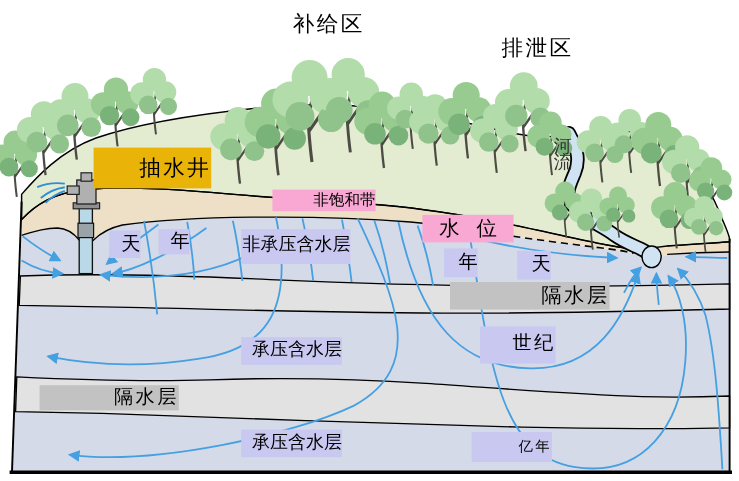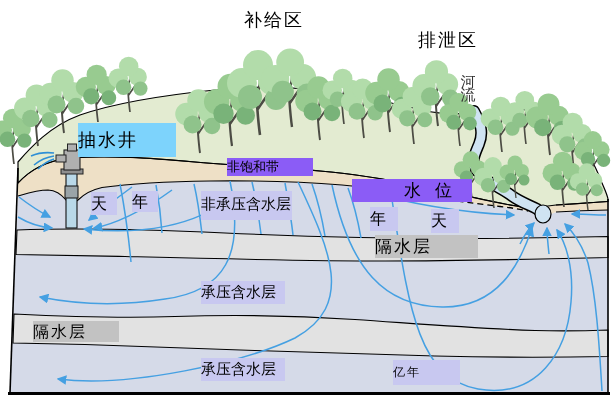--- a/index.html
+++ b/index.html
@@ -1,23 +1,23 @@
 <!DOCTYPE html>
 <html><head>
 <meta charset="utf-8">
 <style>
   html,body{margin:0;padding:0;background:#fff;}
   #stage{position:relative;width:616px;height:401px;background:#ffffff;overflow:hidden;
          font-family:"Liberation Serif","DejaVu Serif",serif;}
   #stage svg{position:absolute;left:0;top:0;}
-  .lbl{position:absolute;color:#000;text-align:left;white-space:nowrap;z-index:5;}
-  .bg-green {background:#7dd3fc;}
-  .bg-pink  {background:#8b5cf6;font-family:Liberation Serif, serif;}
+  .lbl{position:absolute;color:#000;text-align:right;white-space:nowrap;z-index:5;}
+  .bg-green {background:#eab308;}
+  .bg-pink  {background:#f9a8d4;font-family:Liberation Serif, serif;}
   .bg-purple{background:#c8c8f0;}
-  .bg-gray  {background:#c2c2c2;}
+  .bg-gray  {background:#c2c2c2;padding-left:30px;}
   .region{font-size:18px;letter-spacing:2px;}
   .vert{writing-mode:vertical-rl;text-orientation:upright;letter-spacing:12px;color:#333;font-size:15px;}
 </style>
 </head>
 <body>
 
 <div id="stage">
 
 <svg width="616" height="401" viewBox="0 0 616 401">
   <defs>
@@ -325,27 +325,28 @@
     <path marker-end="url(#arr)" d="M 549,254 C 548,245 547,235 547,228"></path>
   </g>
 </svg>
 
 <div class="lbl region" style="left:244px;top:8px;">补给区</div>
 <div class="lbl region" style="left:398px;top:28px;margin-left:20px;">排泄区</div>
 <div class="lbl vert" style="left:458px;top:62px;height:64px;">河流</div>
 
 <div class="lbl bg-green" style="left:78px;top:123px;width:98px;height:34px;line-height:34px;font-size:18px;letter-spacing:2px;">抽水井</div>
 <div class="lbl bg-pink" style="left:227px;top:158px;width:86px;height:18px;line-height:18px;font-size:13px;">非饱和带</div>
-<div class="lbl bg-pink" style="left:352px;top:179px;width:76px;height:23px;line-height:23px;font-size:17px;letter-spacing:14px;text-indent:8px;padding-left:44px;">水位</div>
+<div class="lbl bg-pink" style="left:352px;top:179px;width:76px;height:23px;line-height:23px;font-size:17px;letter-spacing:14px;text-indent:8px;">水位</div>
 
 <div class="lbl bg-purple" style="left:91px;top:192px;width:26px;height:23px;line-height:23px;font-size:16px;">天</div>
 <div class="lbl bg-purple" style="left:132px;top:191px;width:26px;height:21px;line-height:21px;font-size:16px;">年</div>
 <div class="lbl bg-purple" style="left:201px;top:191px;width:91px;height:29px;line-height:27px;font-size:15px;">非承压含水层</div>
 <div class="lbl bg-purple" style="left:370px;top:207px;width:28px;height:24px;line-height:24px;font-size:16px;">年</div>
 <div class="lbl bg-purple" style="left:431px;top:209px;width:28px;height:24px;line-height:24px;font-size:16px;">天</div>
 
 <div class="lbl bg-gray" style="left:375px;top:235px;width:103px;height:23px;line-height:23px;font-size:17px;letter-spacing:2px;">隔水层</div>
+<div class="lbl bg-purple" style="left:400px;top:272px;width:63px;height:31px;line-height:30px;font-size:16px;letter-spacing:2px;">世纪</div>
 <div class="lbl bg-purple" style="left:201px;top:281px;width:84px;height:23px;line-height:23px;font-size:15px;">承压含水层</div>
 <div class="lbl bg-gray" style="left:33px;top:321px;width:86px;height:21px;line-height:21px;font-size:16px;letter-spacing:2px;">隔水层</div>
 <div class="lbl bg-purple" style="left:201px;top:358px;width:84px;height:23px;line-height:23px;font-size:15px;">承压含水层</div>
 <div class="lbl bg-purple" style="left:393px;top:360px;width:67px;height:25px;line-height:25px;font-size:12px;letter-spacing:2px;">亿年</div>
 
 </div>
 
 </body></html>

